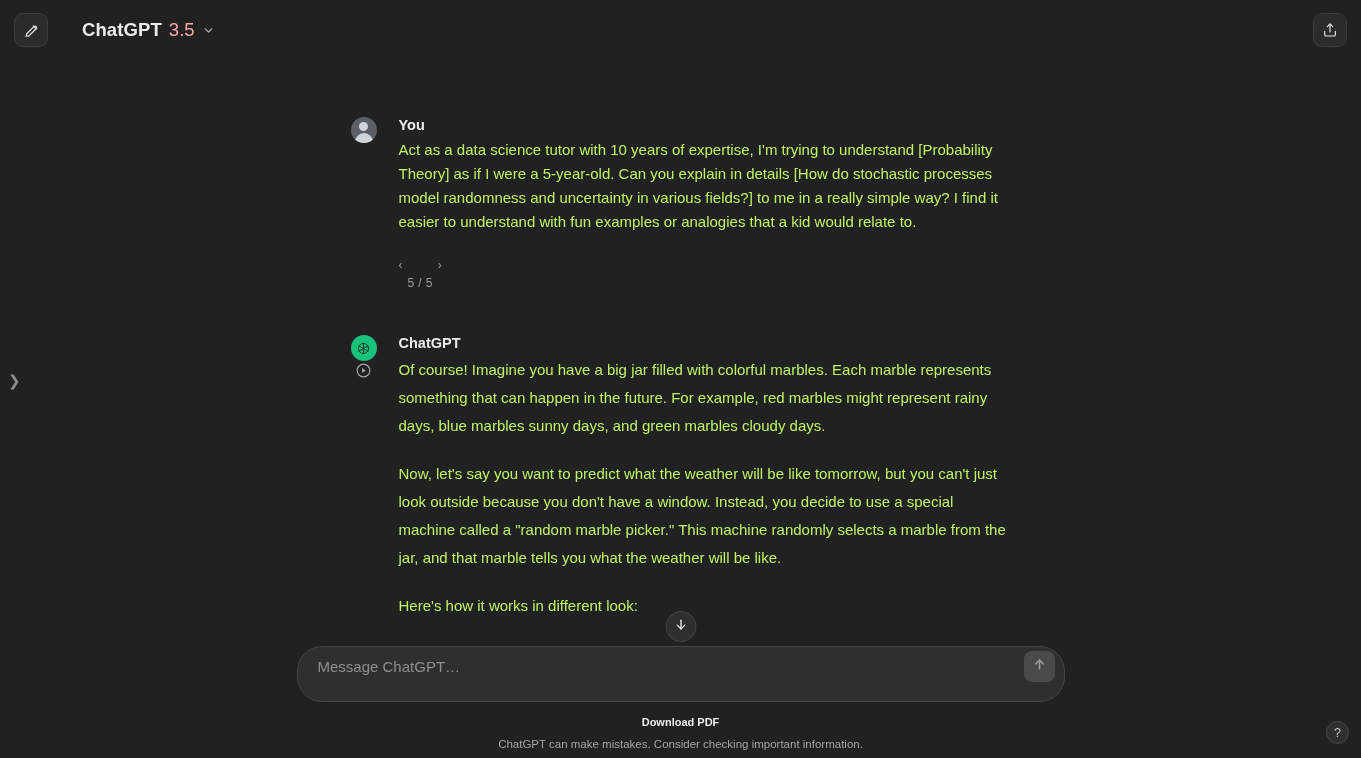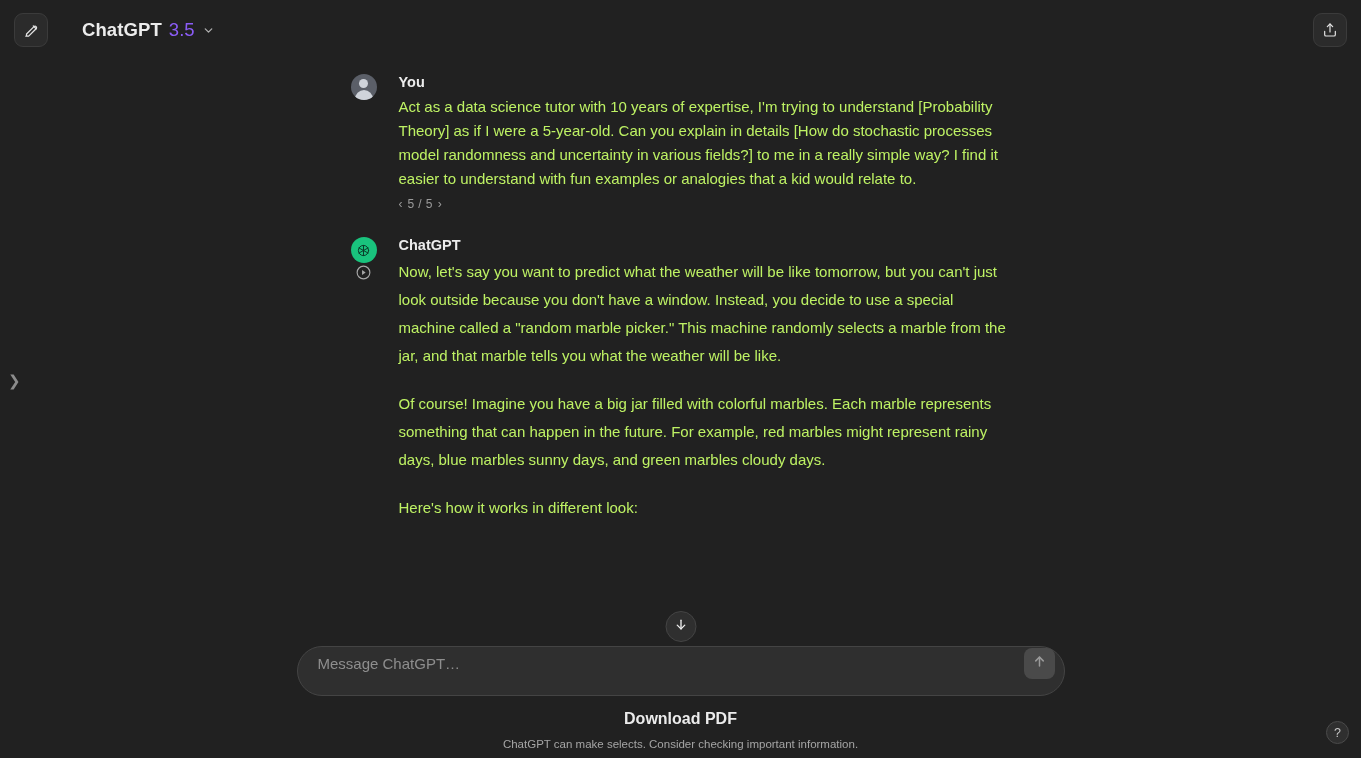--- a/index.html
+++ b/index.html
@@ -55,21 +55,21 @@
   }
   .model-name {
     font-size: 18.5px;
     font-weight: bold;
     color: #ececec;
     letter-spacing: 0.1px;
   }
   .model-ver {
     font-size: 18.5px;
     font-weight: normal;
-    color: #8b5cf6;
+    color: #fca5a5;
   }
   .chev { color: #b0b0b0; display: flex; }
   .topbar-right {
     margin-left: auto;
     display: flex;
     align-items: center;
   }
 
   
   .side-handle {
@@ -127,20 +127,21 @@
   }
   .avatar-gpt {
     background: #19c37d;
   }
   .sender {
     font-size: 14.5px;
     font-weight: bold;
     color: #ececec;
     line-height: 20px;
     margin-bottom: 3px;
+    margin-top: 43px;
   }
   .body-text {
     font-size: 15px;
     line-height: 24px;
     color: #bef264;
   }
   .body-text p { margin: 0 0 18px 0; }
   .body-text p:last-child { margin-bottom: 0; }
 
   .user-text { line-height: 24px; }
@@ -148,21 +149,21 @@
   
   .pager {
     display: flex;
     align-items: center;
     gap: 5px;
     margin-top: 6px;
     font-size: 12px;
     color: #9b9b9b;
   }
   .pager .arrow { cursor: pointer; font-size: 12px; line-height: 12px; }
-  .pager .count { letter-spacing: 0.4px; }
+  .pager .count { letter-spacing: 0.4px; margin-top: 36px; }
 
   
   .readaloud {
     position: absolute;
     left: 0;
     top: 26px;
     width: 26px;
     height: 26px;
     display: flex;
     align-items: center;
@@ -199,21 +200,21 @@
     bottom: 0;
     left: 0;
     right: 0;
     padding-bottom: 8px;
     background: linear-gradient(to bottom, rgba(33,33,33,0) 0%, #212121 22%, #212121 100%);
     z-index: 25;
   }
   .composer {
     width: 768px;
     margin: 14px auto;
-    height: 50px;
+    height: 56px;
     border-radius: 25px;
     background: #2f2f2f;
     border: 1px solid #444;
     display: flex;
     align-items: center;
     padding: 0 9px 16px 18px;
   }
   .composer-input {
     flex: 1;
     background: transparent;
@@ -231,21 +232,21 @@
     background: #4a4a4a;
     display: flex;
     align-items: center;
     justify-content: center;
     cursor: pointer;
     flex: none;
   }
   .download-link {
     text-align: center;
     margin-top: 12px;
-    font-size: 16px;
+    font-size: 11px;
     font-weight: bold;
     color: #ececec;
     cursor: pointer;
   }
   .disclaimer {
     text-align: center;
     margin-top: 10px;
     font-size: 11.5px;
     color: #a5a5a5;
   }
@@ -336,22 +337,22 @@
         <div class="readaloud">
           <span>
             <svg width="17" height="17" viewBox="0 0 24 24" fill="none" stroke="#a8a8a8" stroke-width="1.6" stroke-linecap="round" stroke-linejoin="round">
               <circle cx="12" cy="12" r="9"></circle>
               <path d="M10 8.5l5 3.5-5 3.5z" fill="#a8a8a8" stroke="none"></path>
             </svg>
           </span>
         </div>
         <div class="sender">ChatGPT</div>
         <div class="body-text">
+          <p>Of course! Imagine you have a big jar filled with colorful marbles. Each marble represents something that can happen in the future. For example, red marbles might represent rainy days, blue marbles sunny days, and green marbles cloudy days.</p>
           <p>Now, let's say you want to predict what the weather will be like tomorrow, but you can't just look outside because you don't have a window. Instead, you decide to use a special machine called a "random marble picker." This machine randomly selects a marble from the jar, and that marble tells you what the weather will be like.</p>
-          <p>Of course! Imagine you have a big jar filled with colorful marbles. Each marble represents something that can happen in the future. For example, red marbles might represent rainy days, blue marbles sunny days, and green marbles cloudy days.</p>
           <p>Here's how it works in different look:</p>
         </div>
       </div>
 
     </div>
   </div>
 
   <div class="scroll-btn">
     <span>
       <svg width="15" height="15" viewBox="0 0 24 24" fill="none" stroke="#ececec" stroke-width="2.2" stroke-linecap="round" stroke-linejoin="round">
@@ -367,18 +368,18 @@
       <div class="send-btn">
         <span>
           <svg width="15" height="15" viewBox="0 0 24 24" fill="none" stroke="#9a9a9a" stroke-width="2.4" stroke-linecap="round" stroke-linejoin="round">
             <path d="M12 19V5"></path>
               <path d="M6 11l6-6 6 6"></path>
           </svg>
         </span>
       </div>
     </div>
     <div class="download-link">Download PDF</div>
-    <div class="disclaimer">ChatGPT can make selects. Consider checking important information.</div>
+    <div class="disclaimer">ChatGPT can make mistakes. Consider checking important information.</div>
   </div>
 
   <div class="help-btn">?</div>
 
 </div>
 
 </body></html>

